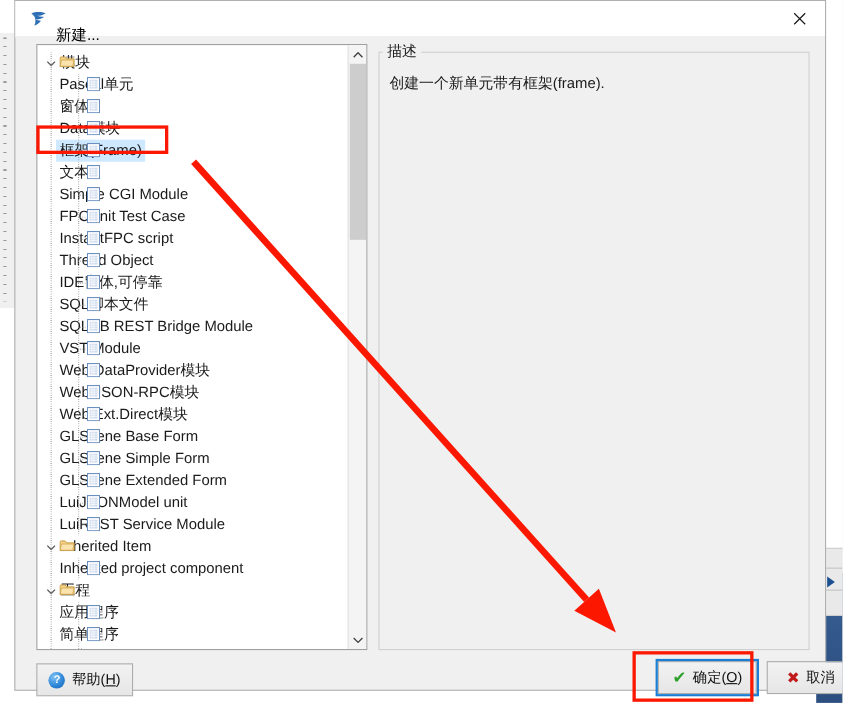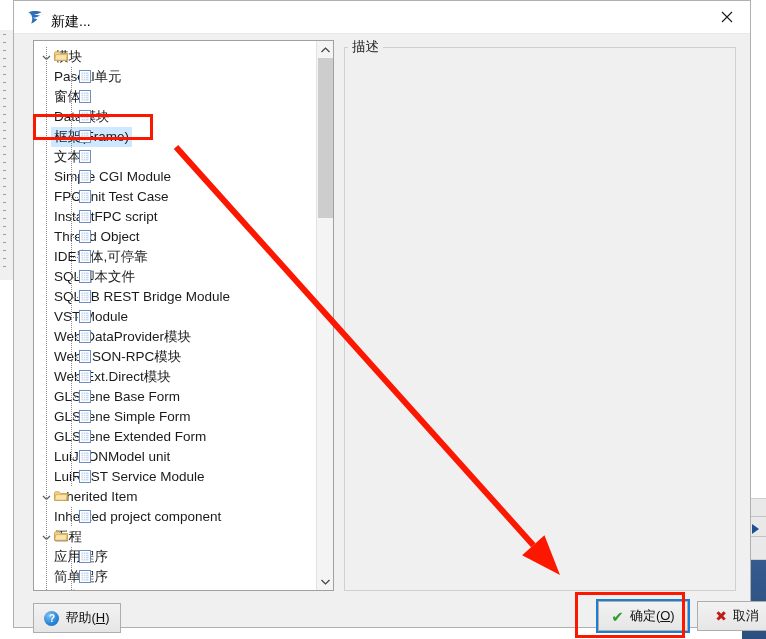--- a/index.html
+++ b/index.html
@@ -52,21 +52,21 @@
   }
   .titlebar{
     position:absolute;left:0;top:0;right:0;height:32px;
     background:#ffffff;
     border-bottom:1px solid #e8e8e8;
   }
   .title-icon{
     position:absolute;left:12px;top:7px;width:18px;height:18px;
   }
   .title-text{
-    position:absolute;left:37px;top:11px;
+    position:absolute;left:37px;top:21px;
     font-size:14px;color:#000000;line-height:18px;
     white-space:nowrap;
   }
   .close-btn{
     position:absolute;right:0;top:0;width:46px;height:31px;
     display:flex;align-items:center;justify-content:center;
     cursor:default;
   }
   .close-btn svg{display:block;}
 
@@ -589,20 +589,21 @@
       <div class="vs-down">
         <svg width="9" height="6" viewBox="0 0 9 6">
             <path d="M0.5 1 L4.5 5 L8.5 1" stroke="#404040" stroke-width="1.2" fill="none"></path>
           </svg>
       </div>
     </div>
   </div>
 
   <div class="desc-group"></div>
   <div class="desc-legend">描述</div>
+  <div class="desc-text">创建一个新单元带有框架(frame).</div>
 
   <div class="btn btn-help">
     <span class="help-q">?</span>
     <span class="bl"><span>帮助(</span><span class="underline">H</span><span>)</span></span>
   </div>
 
   <div class="btn btn-ok">
     <span class="ok-check">✔</span>
     <span class="bl"><span>确定(</span><span class="underline">O</span><span>)</span></span>
   </div>

